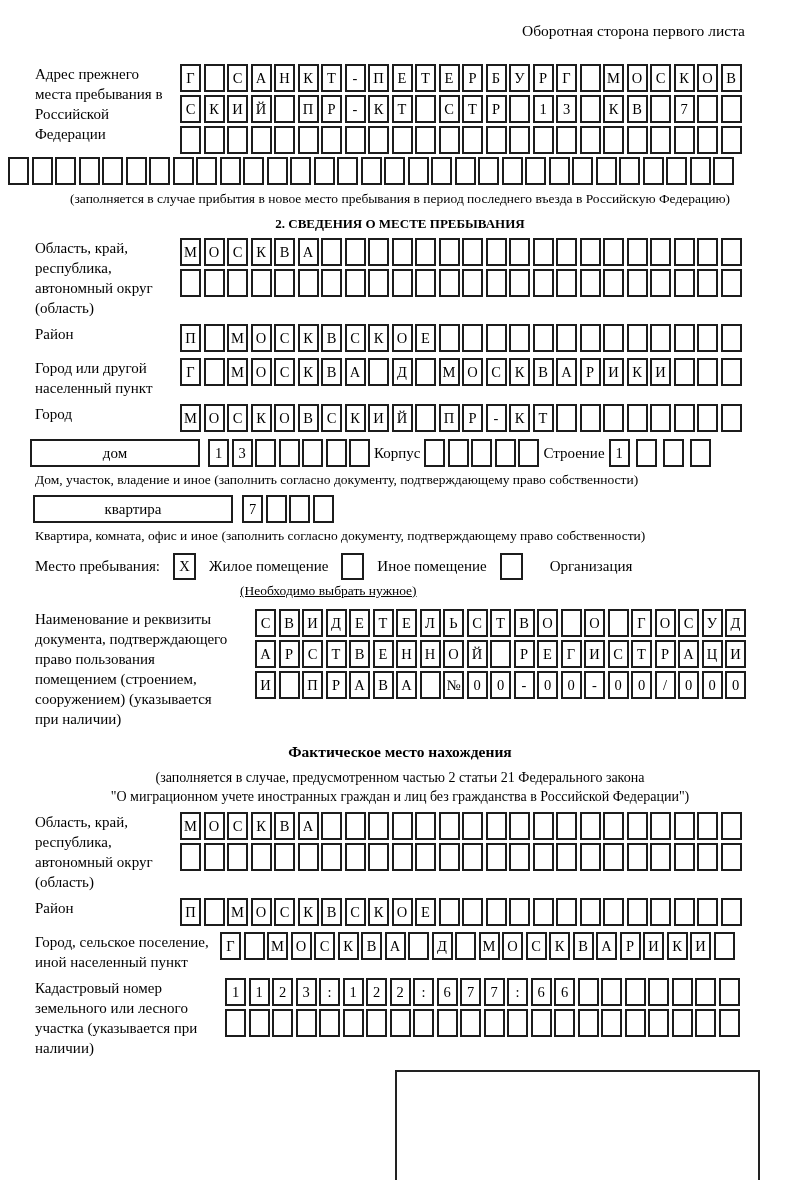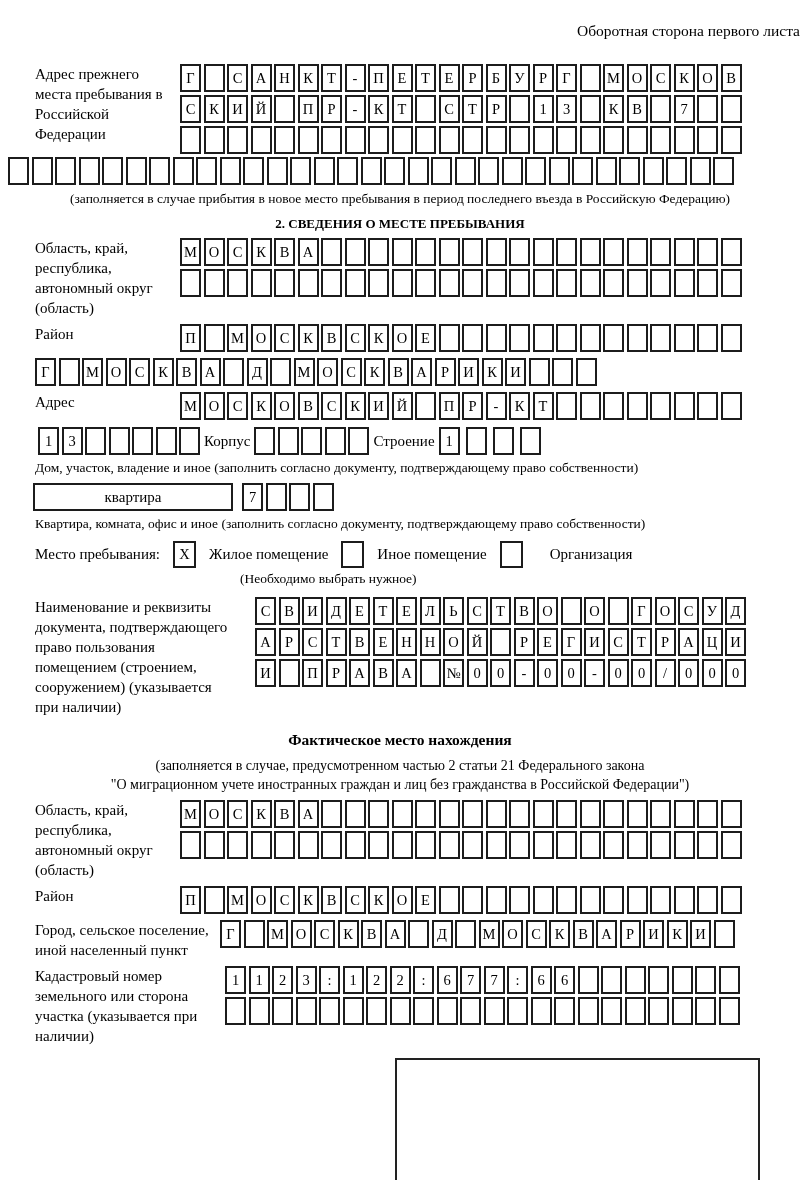--- a/index.html
+++ b/index.html
@@ -1,21 +1,21 @@
 <!DOCTYPE html>
 <html><head>
 <meta charset="utf-8">
 <style>
   html,body{margin:0;padding:0;}
   body{
     width:800px;height:1180px;background:#fff;color:#000;
     font-family:"Liberation Serif","DejaVu Serif",serif;font-size:15px;
     position:relative;overflow:hidden;
   }
-  .page-title{ text-align:right;margin-top:22px;font-size:15.5px; }
+  .page-title{ text-align:right;padding-right:55px;margin-top:22px;font-size:15.5px; }
   .field{ display:flex;align-items:flex-start;margin-left:35px;margin-top:6px; }
   .flabel{ flex:none;line-height:20px; }
   .w130{width:145px;} .w130 .inner{width:130px;}
   .w145{width:145px;}
   .w120i{width:145px;} .w120i .inner{width:120px;}
   .w200{width:220px;} .w200 .inner{width:200px;}
   .w185{width:185px;} .w190{width:190px;}
   .cellrows{ display:flex;flex-direction:column;gap:3px; }
   .cells{ display:flex;gap:2.5px; }
   .cell{
@@ -253,20 +253,21 @@
       <span class="cell"></span>
       <span class="cell"></span>
       <span class="cell"></span>
       <span class="cell"></span>
       <span class="cell"></span>
       <span class="cell"></span>
     </div>
 </div>
 
 <div class="field">
+  <div class="flabel w145">Город или другой населенный пункт</div>
   <div class="cells">
       <span class="cell">Г</span>
       <span class="cell"></span>
       <span class="cell">М</span>
       <span class="cell">О</span>
       <span class="cell">С</span>
       <span class="cell">К</span>
       <span class="cell">В</span>
       <span class="cell">А</span>
       <span class="cell"></span>
@@ -282,21 +283,21 @@
       <span class="cell">И</span>
       <span class="cell">К</span>
       <span class="cell">И</span>
       <span class="cell"></span>
       <span class="cell"></span>
       <span class="cell"></span>
     </div>
 </div>
 
 <div class="field">
-  <div class="flabel w145">Адрес</div>
+  <div class="flabel w145">Город</div>
   <div class="cells">
       <span class="cell">М</span>
       <span class="cell">О</span>
       <span class="cell">С</span>
       <span class="cell">К</span>
       <span class="cell">О</span>
       <span class="cell">В</span>
       <span class="cell">С</span>
       <span class="cell">К</span>
       <span class="cell">И</span>
@@ -312,20 +313,21 @@
       <span class="cell"></span>
       <span class="cell"></span>
       <span class="cell"></span>
       <span class="cell"></span>
       <span class="cell"></span>
       <span class="cell"></span>
     </div>
 </div>
 
 <div class="domrow">
+  <div class="widebox" style="width:170px;">дом</div>
   <div class="cells" style="margin-left:8px;">
       <span class="cell">1</span>
       <span class="cell">3</span>
       <span class="cell"></span>
       <span class="cell"></span>
       <span class="cell"></span>
       <span class="cell"></span>
       <span class="cell"></span>
     </div>
   <span class="inl">Корпус</span>
@@ -359,21 +361,21 @@
 
 <div class="chkrow">
   <span>Место пребывания:</span>
   <span class="chk">X</span>
   <span>Жилое помещение</span>
   <span class="chk"></span>
   <span>Иное помещение</span>
   <span class="chk"></span>
   <span style="margin-left:14px;">Организация</span>
 </div>
-<div class="note" style="margin-left:240px;margin-top:2px;">(Необходимо выбрать нужное)</div>
+<div class="note" style="margin-left:240px;margin-top:2px;text-decoration:underline;">(Необходимо выбрать нужное)</div>
 
 <div class="field" style="margin-top:10px;">
   <div class="flabel w200">
     <div class="inner">Наименование и реквизиты документа, подтверждающего право пользования помещением (строением, сооружением) (указывается при наличии)</div>
   </div>
   <div class="cellrows">
     <div class="cells">
         <span class="cell">С</span>
         <span class="cell">В</span>
         <span class="cell">И</span>
@@ -559,21 +561,21 @@
       <span class="cell">А</span>
       <span class="cell">Р</span>
       <span class="cell">И</span>
       <span class="cell">К</span>
       <span class="cell">И</span>
       <span class="cell"></span>
     </div>
 </div>
 
 <div class="field">
-  <div class="flabel w190">Кадастровый номер земельного или сторона участка (указывается при наличии)</div>
+  <div class="flabel w190">Кадастровый номер земельного или лесного участка (указывается при наличии)</div>
   <div class="cellrows">
     <div class="cells">
         <span class="cell">1</span>
         <span class="cell">1</span>
         <span class="cell">2</span>
         <span class="cell">3</span>
         <span class="cell">:</span>
         <span class="cell">1</span>
         <span class="cell">2</span>
         <span class="cell">2</span>

